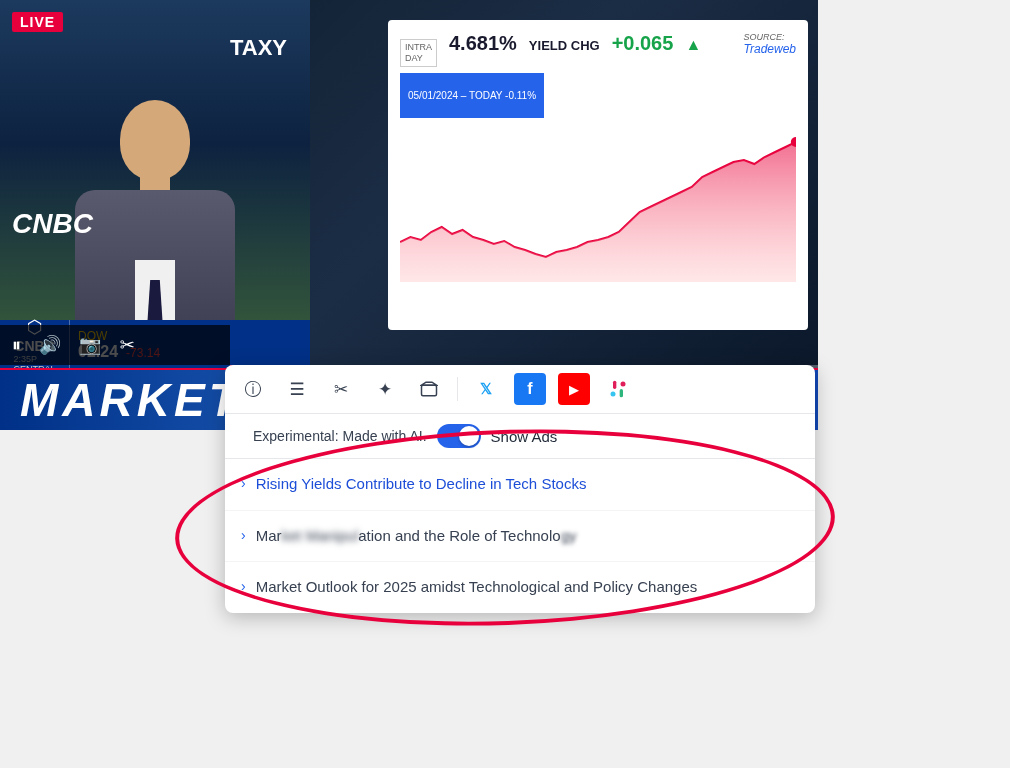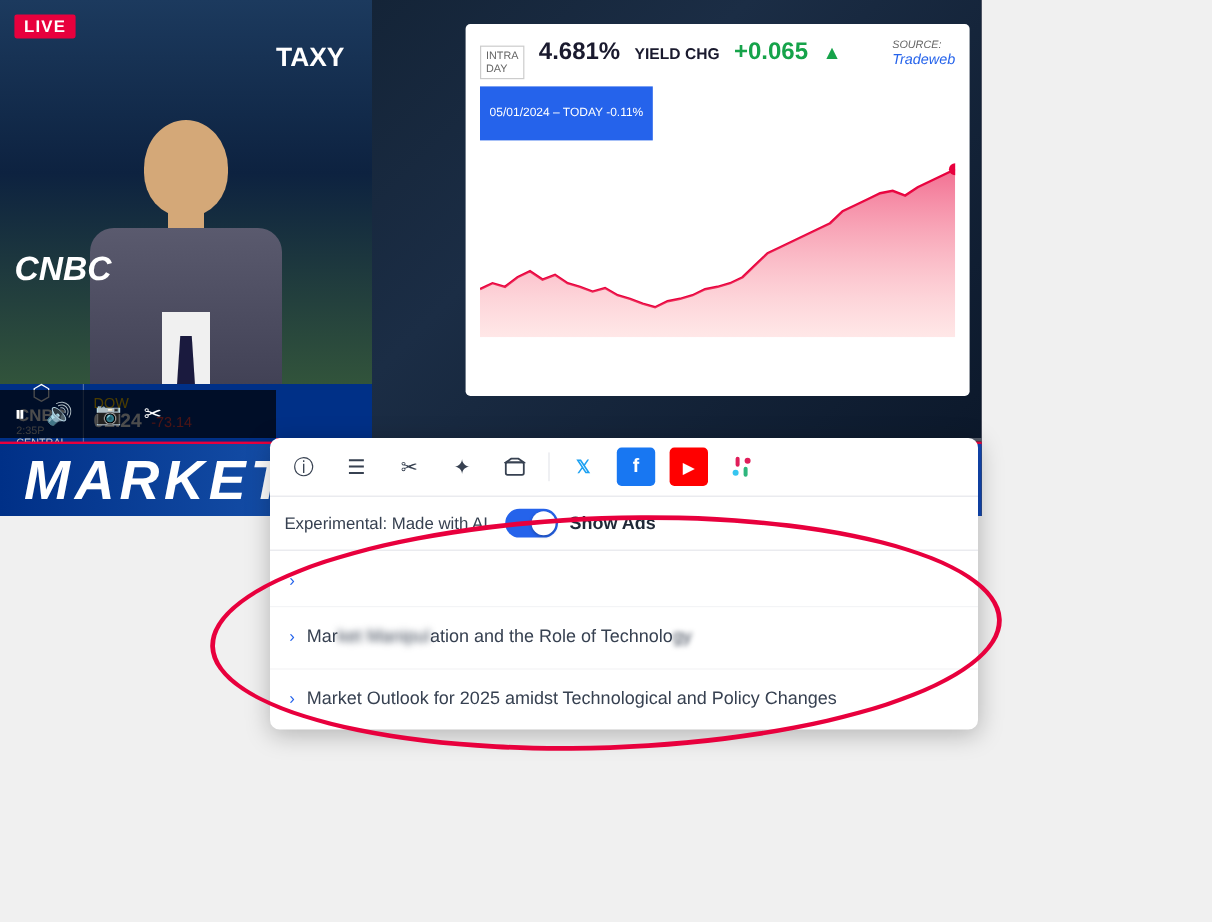--- a/index.html
+++ b/index.html
@@ -382,21 +382,21 @@
     .toolbar-divider {
       width: 1px;
       height: 24px;
       background: #e5e7eb;
     }
 
     
     .toggle-row {
       display: flex;
       align-items: center;
-      padding: 10px 12px;
+      padding: 10px 28px;
       gap: 10px;
       border-bottom: 1px solid #e5e7eb;
       font-size: 14px;
       color: #374151;
     }
 
     .toggle-switch {
       width: 44px;
       height: 24px;
       background: #2563eb;
@@ -413,21 +413,21 @@
       border-radius: 50%;
       position: absolute;
       top: 2px;
       right: 2px;
       box-shadow: 0 1px 3px rgba(0,0,0,0.3);
     }
 
     .show-ads-label {
       font-size: 15px;
       color: #1f2937;
-      font-weight: 700;
+      font-weight: 400;
     }
 
     
     .article-list {
       padding: 0;
     }
 
     .article-item {
       display: flex;
       align-items: flex-start;
@@ -619,20 +619,21 @@
     <div class="toggle-switch">
       <div class="toggle-knob"></div>
     </div>
     <span class="show-ads-label">Show Ads</span>
   </div>
 
   <div class="article-list">
 
     <div class="article-item">
       <span class="article-chevron">›</span>
+      <span class="article-title highlighted">Rising Yields Contribute to Decline in Tech Stocks</span>
     </div>
 
     <div class="article-item">
       <span class="article-chevron">›</span>
       <span class="article-title">Mar<span style="filter:blur(3px); display:inline-block;">ket Manipul</span>ation and the Role of Technolo<span style="filter:blur(2px); display:inline-block;">gy</span></span>
     </div>
 
     <div class="article-item">
       <span class="article-chevron">›</span>
       <span class="article-title">Market Outlook for 2025 amidst Technological and Policy Changes</span>

